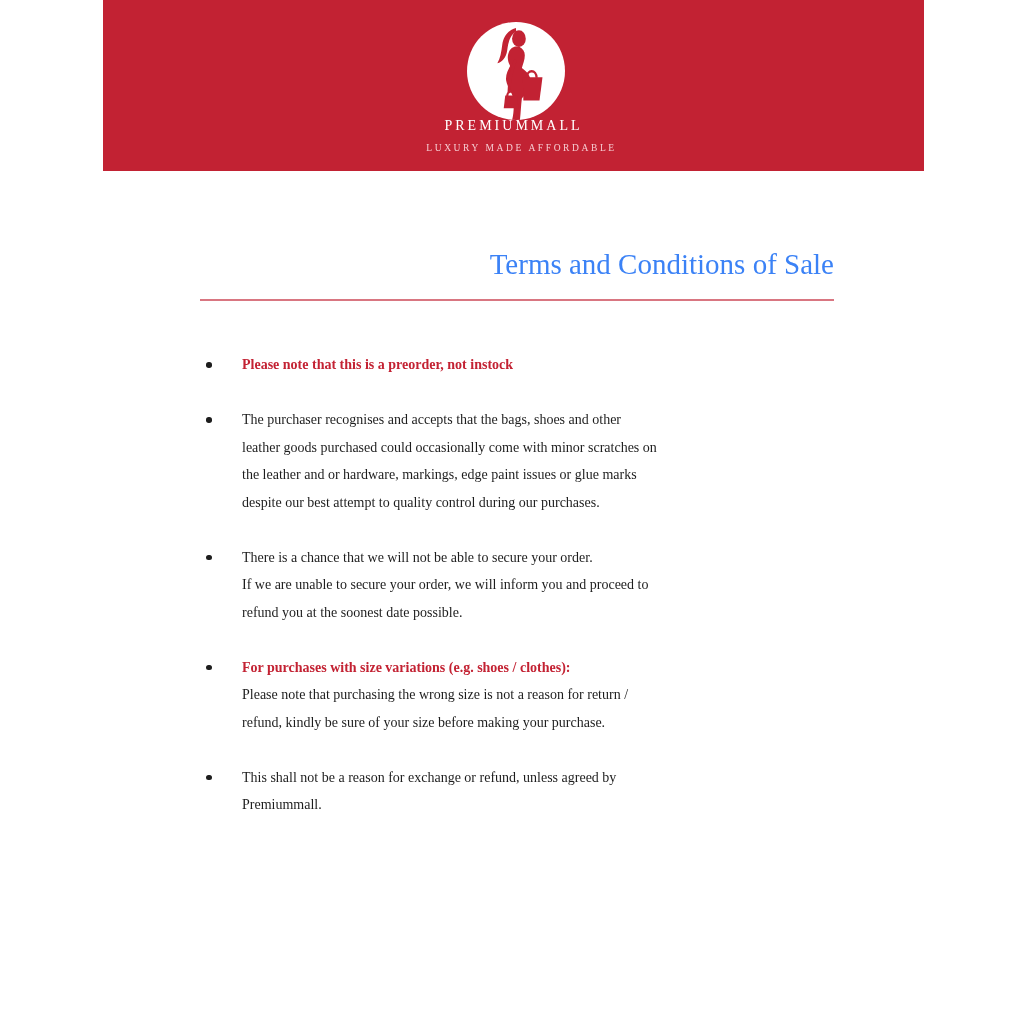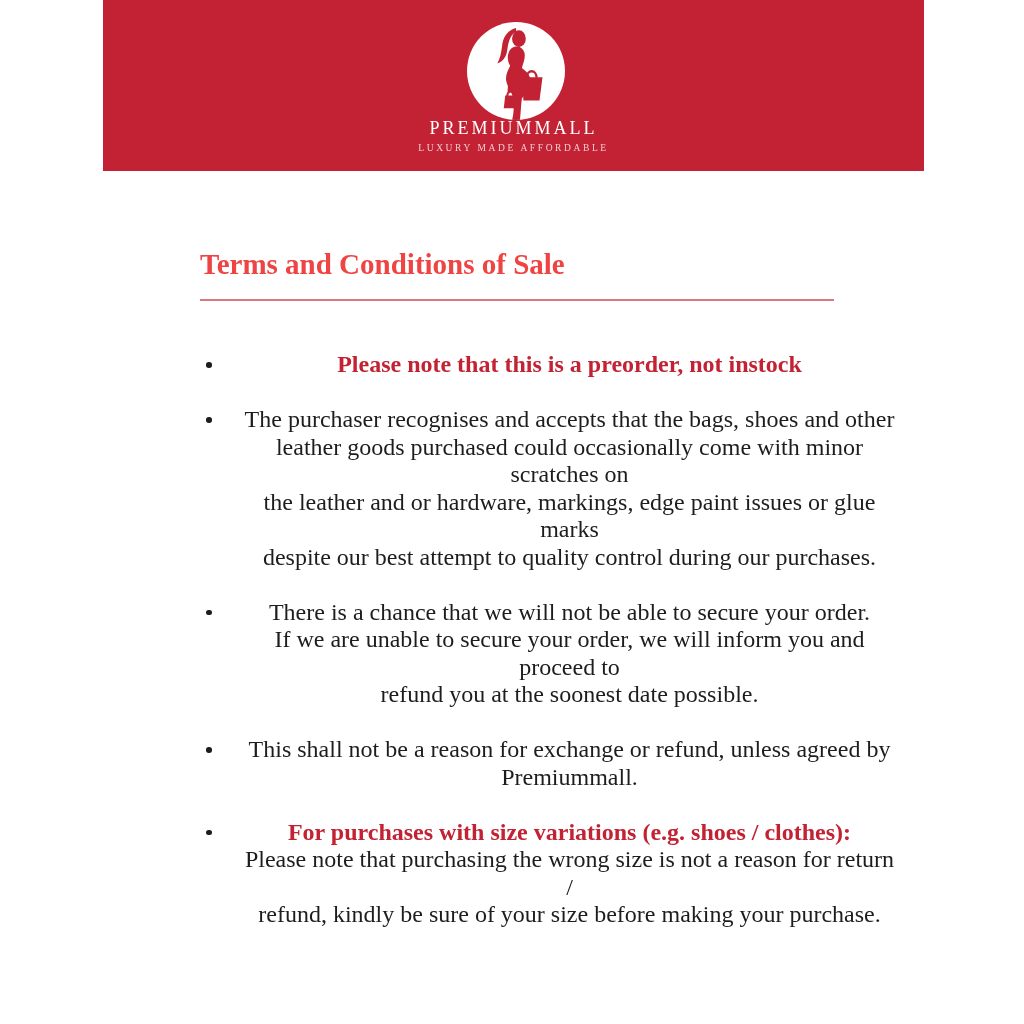--- a/index.html
+++ b/index.html
@@ -33,72 +33,72 @@
     width: 98px;
     height: 98px;
   }
   .brand {
     position: absolute;
     left: 0;
     top: 118px;
     width: 100%;
     text-align: center;
     color: #ffffff;
-    font-size: 18px;
+    font-size: 14px;
     letter-spacing: 3px;
     font-weight: 400;
     white-space: nowrap;
   }
   .tagline {
     position: absolute;
     left: 0;
     top: 143px;
     width: 100%;
     text-align: center;
     color: rgba(255, 235, 238, 0.85);
     font-size: 9.5px;
     letter-spacing: 2.6px;
     font-weight: 400;
     white-space: nowrap;
+    padding-left: 8px;
   }
   
   .doc-title {
     position: absolute;
     left: 200px;
     top: 247px;
     width: 634px;
     margin: 0;
-    text-align: left;
+    text-align: right;
     font-size: 29px;
     line-height: 34px;
-    font-weight: 700;
-    color: #ef4444;
+    font-weight: 400;
+    color: #3b82f6;
   }
   .title-rule {
     position: absolute;
     left: 200px;
     top: 299px;
     width: 634px;
     height: 2px;
     background: rgba(194, 34, 51, 0.62);
   }
   
   .terms-list {
     position: absolute;
     left: 242px;
     top: 351px;
     width: 655px;
   }
   .term-item {
     position: relative;
     margin: 0 0 27.5px 0;
-    font-size: 24px;
+    font-size: 14px;
     line-height: 27.5px;
     color: #1d1d1d;
-    text-align: center;
   }
   .bullet-dot {
     position: absolute;
     left: -36px;
     top: 11px;
     width: 5.5px;
     height: 5.5px;
     border-radius: 50%;
     background: #1d1d1d;
   }
@@ -174,27 +174,27 @@
     <div class="term-item">
       <span class="bullet-dot"></span>
 
       <span class="term-body">There is a chance that we will not be able to secure your order.
 If we are unable to secure your order, we will inform you and proceed to
 refund you at the soonest date possible.</span>
     </div>
 
     <div class="term-item">
       <span class="bullet-dot"></span>
-
-      <span class="term-body">This shall not be a reason for exchange or refund, unless agreed by
-Premiummall.</span>
-    </div>
-
-    <div class="term-item">
-      <span class="bullet-dot"></span>
       <span class="term-lead">For purchases with size variations (e.g. shoes / clothes):</span>
       <span class="term-body">Please note that purchasing the wrong size is not a reason for return /
 refund, kindly be sure of your size before making your purchase.</span>
     </div>
 
+    <div class="term-item">
+      <span class="bullet-dot"></span>
+
+      <span class="term-body">This shall not be a reason for exchange or refund, unless agreed by
+Premiummall.</span>
+    </div>
+
 
   </div>
 </div>
 
 </body></html>

